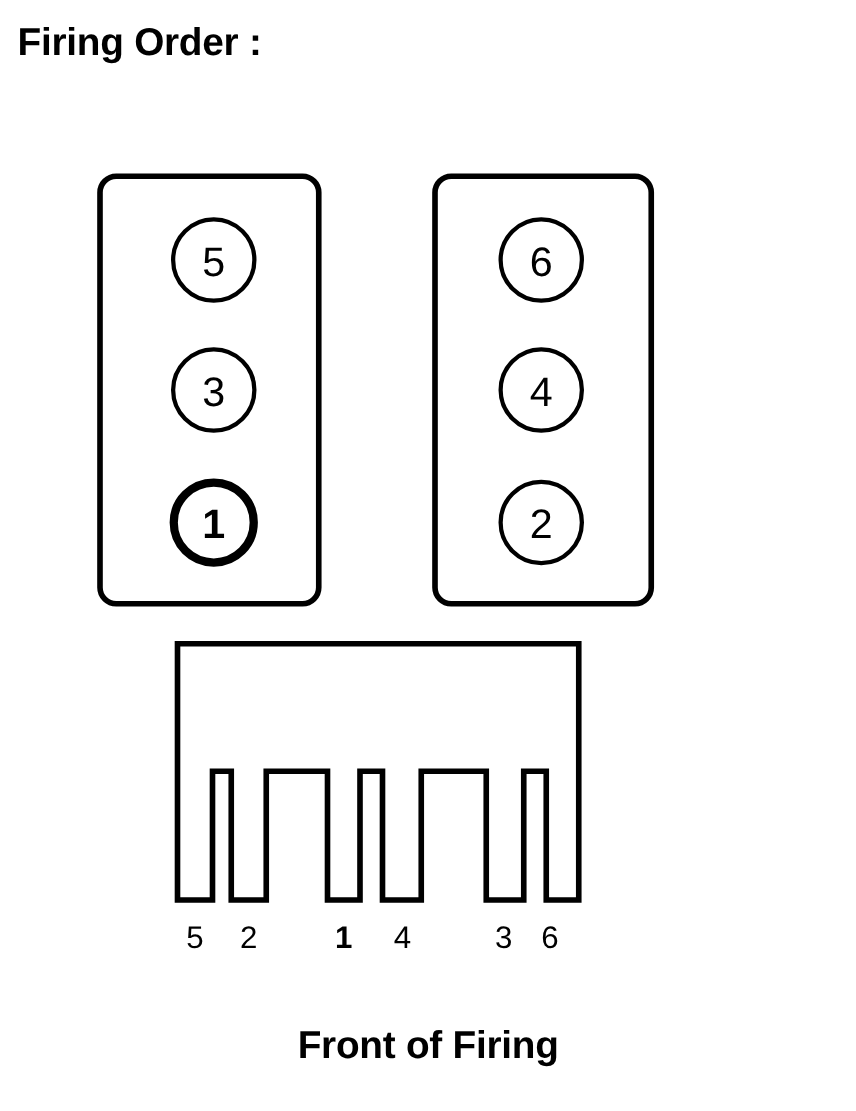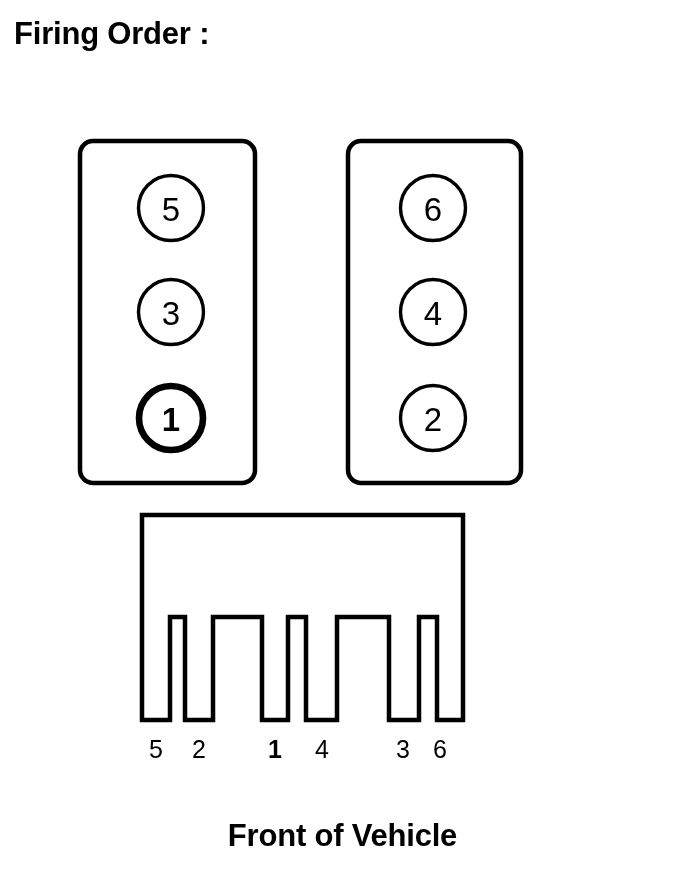--- a/index.html
+++ b/index.html
@@ -180,15 +180,15 @@
     <g>
       <text class="terminal-label" x="156" y="758">5</text>
       <text class="terminal-label" x="199" y="758">2</text>
       <text class="terminal-label emphasis" x="275" y="758">1</text>
       <text class="terminal-label" x="322" y="758">4</text>
       <text class="terminal-label" x="403" y="758">3</text>
       <text class="terminal-label" x="440" y="758">6</text>
     </g>
   </svg>
 
-  <div class="footer-caption">Front of Vehicle</div>
+  <div class="footer-caption">Front of Firing</div>
 
 </div>
 
 </body></html>

